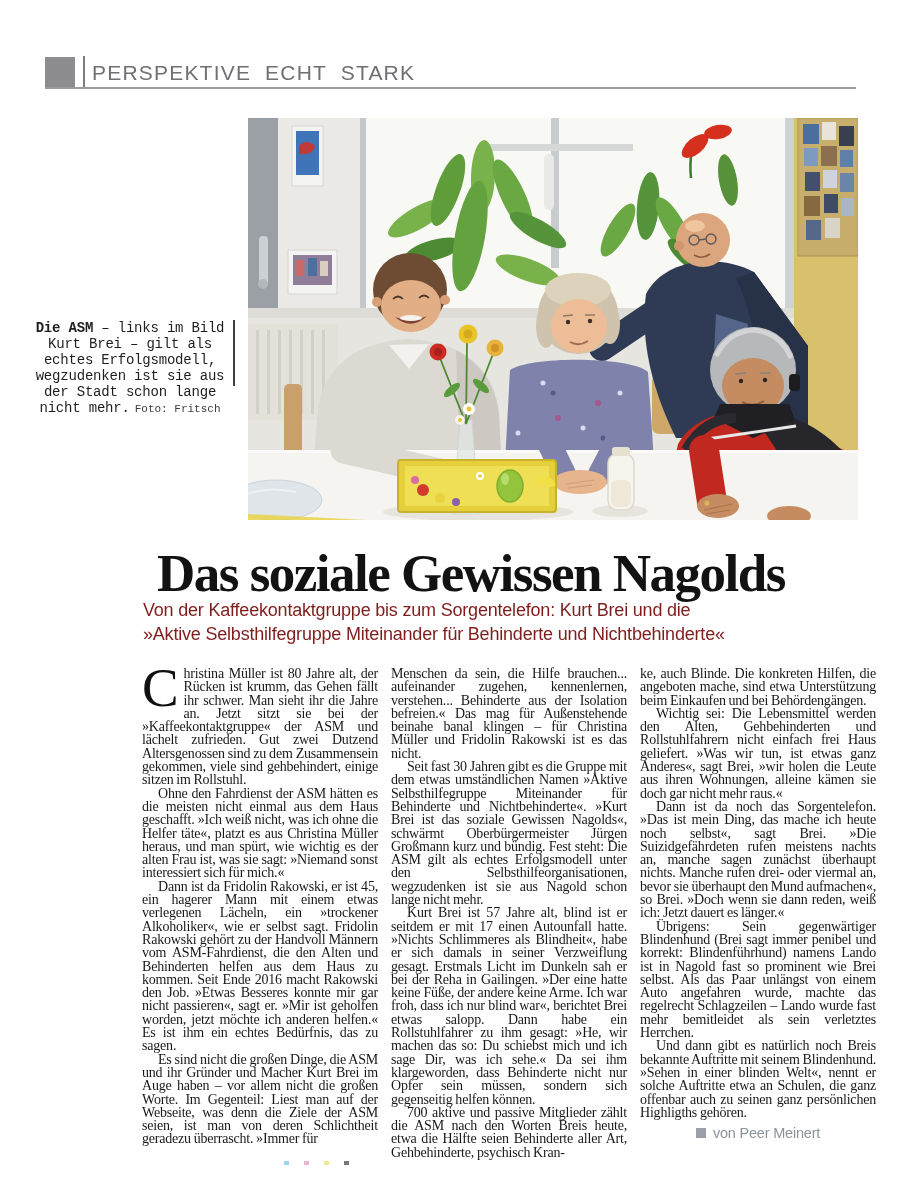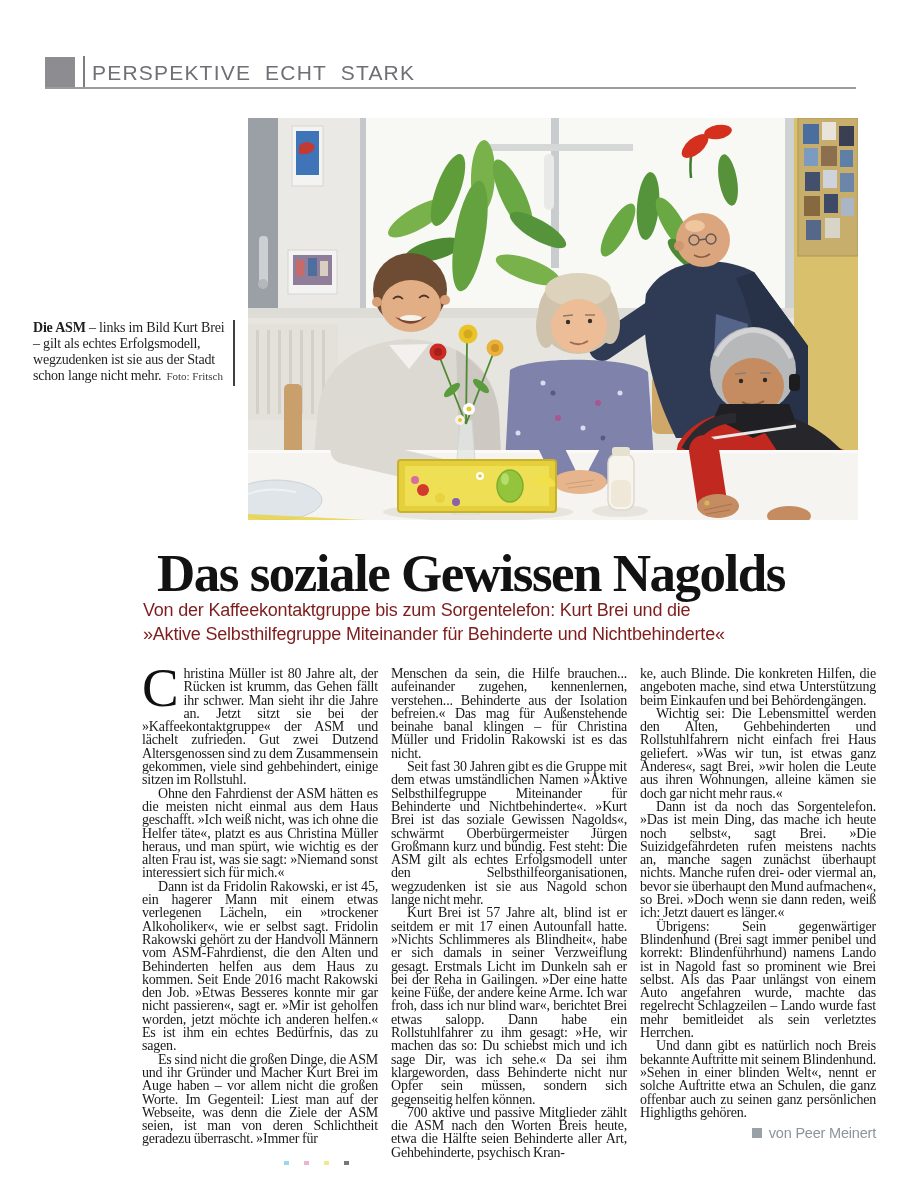--- a/index.html
+++ b/index.html
@@ -11,43 +11,43 @@
   .kicker-vrule{position:absolute;left:83px;top:56px;width:2px;height:32px;background:#7e7e82;}
   .kicker-text{position:absolute;left:92px;top:61px;font-family:"Liberation Sans",sans-serif;
                font-size:21px;letter-spacing:1.2px;word-spacing:7px;color:#6f6f74;}
   .kicker-hrule{position:absolute;left:45px;top:87px;width:811px;height:2px;background:#9c9c9e;}
 
   
   .photo{position:absolute;left:248px;top:118px;width:610px;height:402px;margin:0;overflow:hidden;}
   .photo svg{display:block;}
 
   
-  .caption{position:absolute;left:33px;top:320px;width:194px;text-align:left;
-           font-family:Liberation Serif, serif;font-size:14px;line-height:16px;color:#1e1e1e;
+  .caption{position:absolute;left:33px;top:320px;width:194px;text-align:center;
+           font-family:Liberation Mono, monospace;font-size:14px;line-height:16px;color:#1e1e1e;
            letter-spacing:-0.2px;}
   .caption .cap-bold{font-weight:700;}
   .caption .credit{font-size:11px;color:#3c3c3c;margin-left:5px;letter-spacing:0;}
   .caption-rule{position:absolute;left:233px;top:320px;width:2px;height:66px;background:#3f3f3f;}
 
   
   .headline{position:absolute;left:141px;top:528px;margin:16px;width:740px;
             font-family:"Liberation Serif",serif;font-weight:700;font-size:53px;line-height:58px;
             letter-spacing:-1.5px;color:#121212;white-space:nowrap;}
   .subhead{position:absolute;left:143px;top:599px;width:720px;
            font-family:"Liberation Sans",sans-serif;font-size:18px;line-height:23.5px;
            letter-spacing:-0.2px;color:#7f1d1d;}
 
   
   .columns{position:absolute;left:142px;top:667px;width:734px;display:flex;gap:13px;}
   .col{width:236px;}
   .col p{margin:0;font-size:14px;line-height:13.3px;text-align:justify;color:#181818;
          letter-spacing:-0.2px;word-spacing:-0.5px;hyphens:auto;-webkit-hyphens:auto;}
   .col p.indent{text-indent:16px;}
   .dropcap{float:left;font-size:55px;line-height:40px;padding:1px 5px 0 0;color:#101010;}
-  .byline{margin-top:6px;text-align:right;font-family:"Liberation Sans",sans-serif;
+  .byline{margin-top:6px;text-align:center;font-family:"Liberation Sans",sans-serif;
           font-size:14.5px;color:#8d939b;letter-spacing:-0.2px;}
   .byline-square{display:inline-block;width:10px;height:10px;background:#9aa0a7;margin-right:7px;}
 
   
   .regmark{position:absolute;top:1161px;width:5px;height:4px;opacity:.75;}
   .mark-c{left:284px;background:#7cc6e8;}
   .mark-m{left:304px;background:#e09ec4;}
   .mark-y{left:324px;background:#ece26a;}
   .mark-k{left:344px;background:#4a4a4a;}
 </style>

